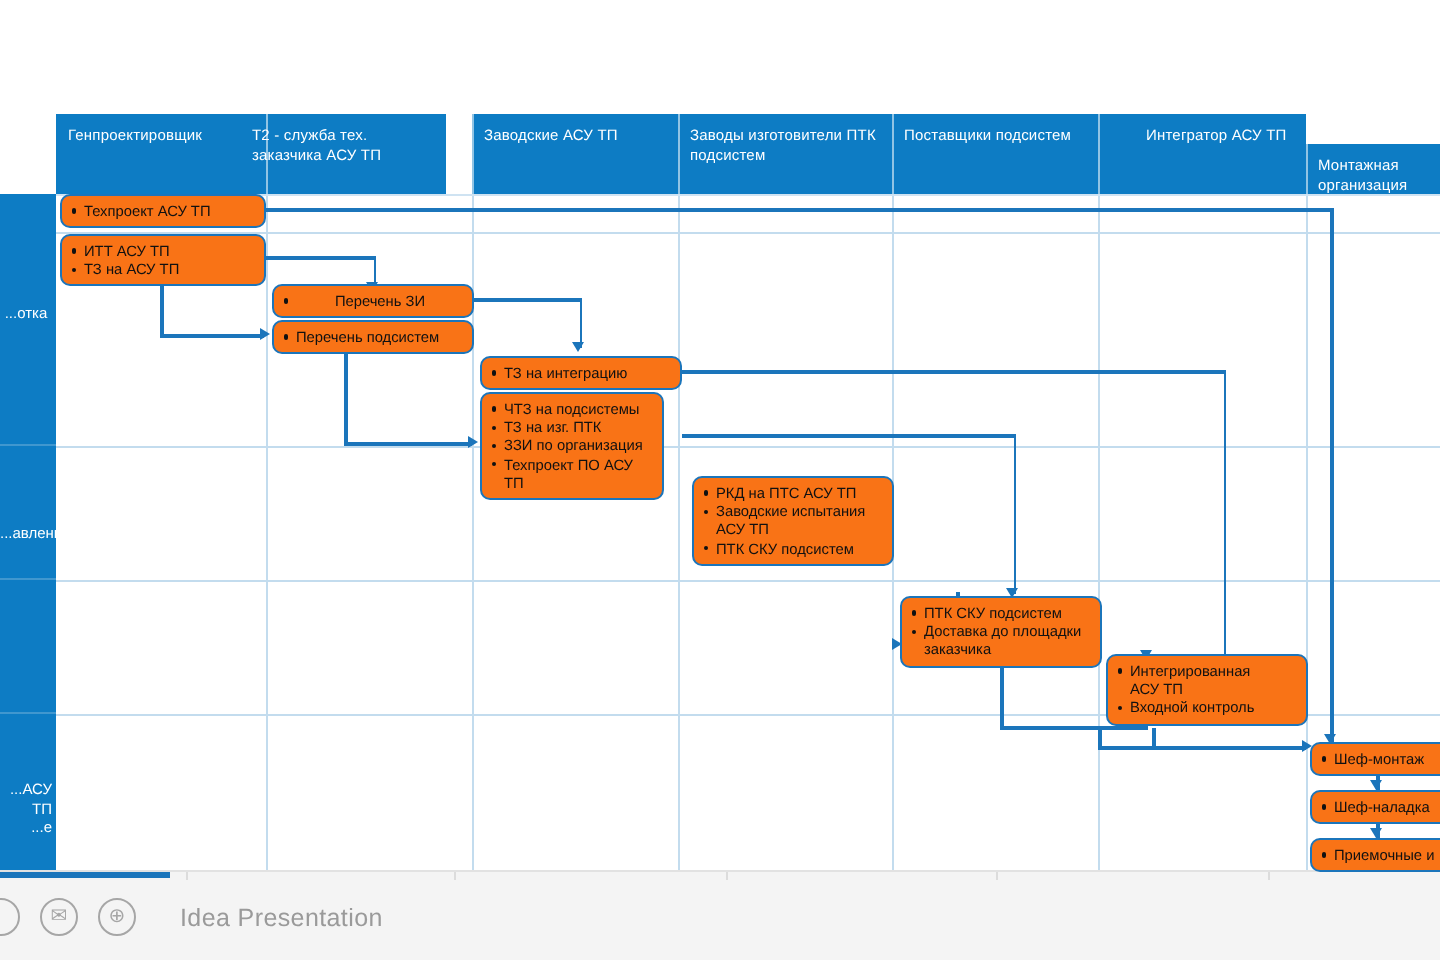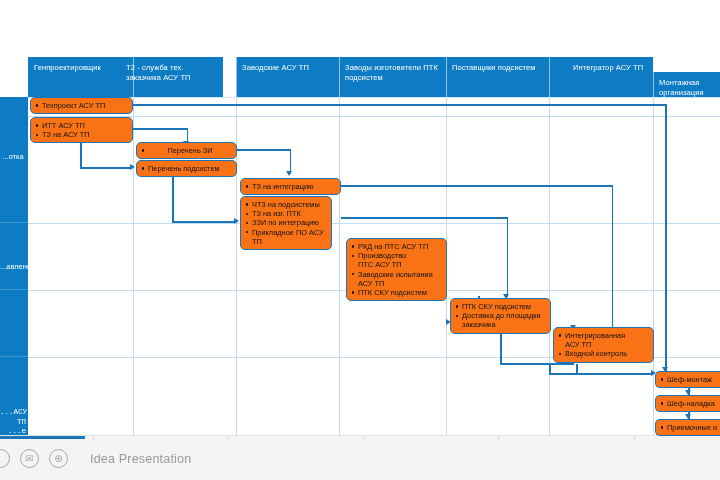--- a/index.html
+++ b/index.html
@@ -112,21 +112,21 @@
       <div class="hdr-sep" style="left:446px;"></div>
       <div class="hdr-sep" style="left:549px;"></div>
       <div class="hdr-sep" style="left:653px;"></div>
     </div>
 
     <div class="side">
       <div class="side-lbl" style="top:55px;text-align:center;">...отка</div>
       <div class="side-lbl" style="top:165px;">...авление</div>
       <div class="side-lbl" style="top:228px;padding-left:28px;">...вка
 ...дку</div>
-      <div class="side-lbl" style="top:311px;font-family:Liberation Mono, monospace;">...АСУ ТП
+      <div class="side-lbl" style="top:293px;">...АСУ ТП
 ...е</div>
 
       <div class="side-div" style="top:125px;"></div>
       <div class="side-div" style="top:192px;"></div>
       <div class="side-div" style="top:259px;"></div>
     </div>
 
     <div class="grid">
       <div class="vline" style="left:105px;"></div>
       <div class="vline" style="left:208px;"></div>
@@ -219,30 +219,28 @@
     <div class="box" style="left:136px;top:103px;width:101px;">
       <ul>
           <li>Перечень подсистем</li>
         </ul>
     </div>
 
     <div class="box" style="left:240px;top:139px;width:92px;">
       <ul>
         <li>ЧТЗ на подсистемы</li>
         <li>ТЗ на изг. ПТК</li>
-        <li>ЗЗИ по интеграцию</li>
-        <li>Прикладное ПО АСУ ТП</li>
+        <li>ЗЗИ по организация</li>
+        <li>Техпроект ПО АСУ ТП</li>
       </ul>
     </div>
 
     <div class="box" style="left:346px;top:181px;width:101px;">
       <ul>
         <li>РКД на ПТС АСУ ТП</li>
-        <li>Производство
-ПТС АСУ ТП</li>
         <li>Заводские испытания
 АСУ ТП</li>
         <li>ПТК СКУ подсистем</li>
       </ul>
     </div>
 
     <div class="box" style="left:450px;top:241px;width:101px;">
       <ul>
         <li>ПТК СКУ подсистем</li>
         <li>Доставка до площадки

